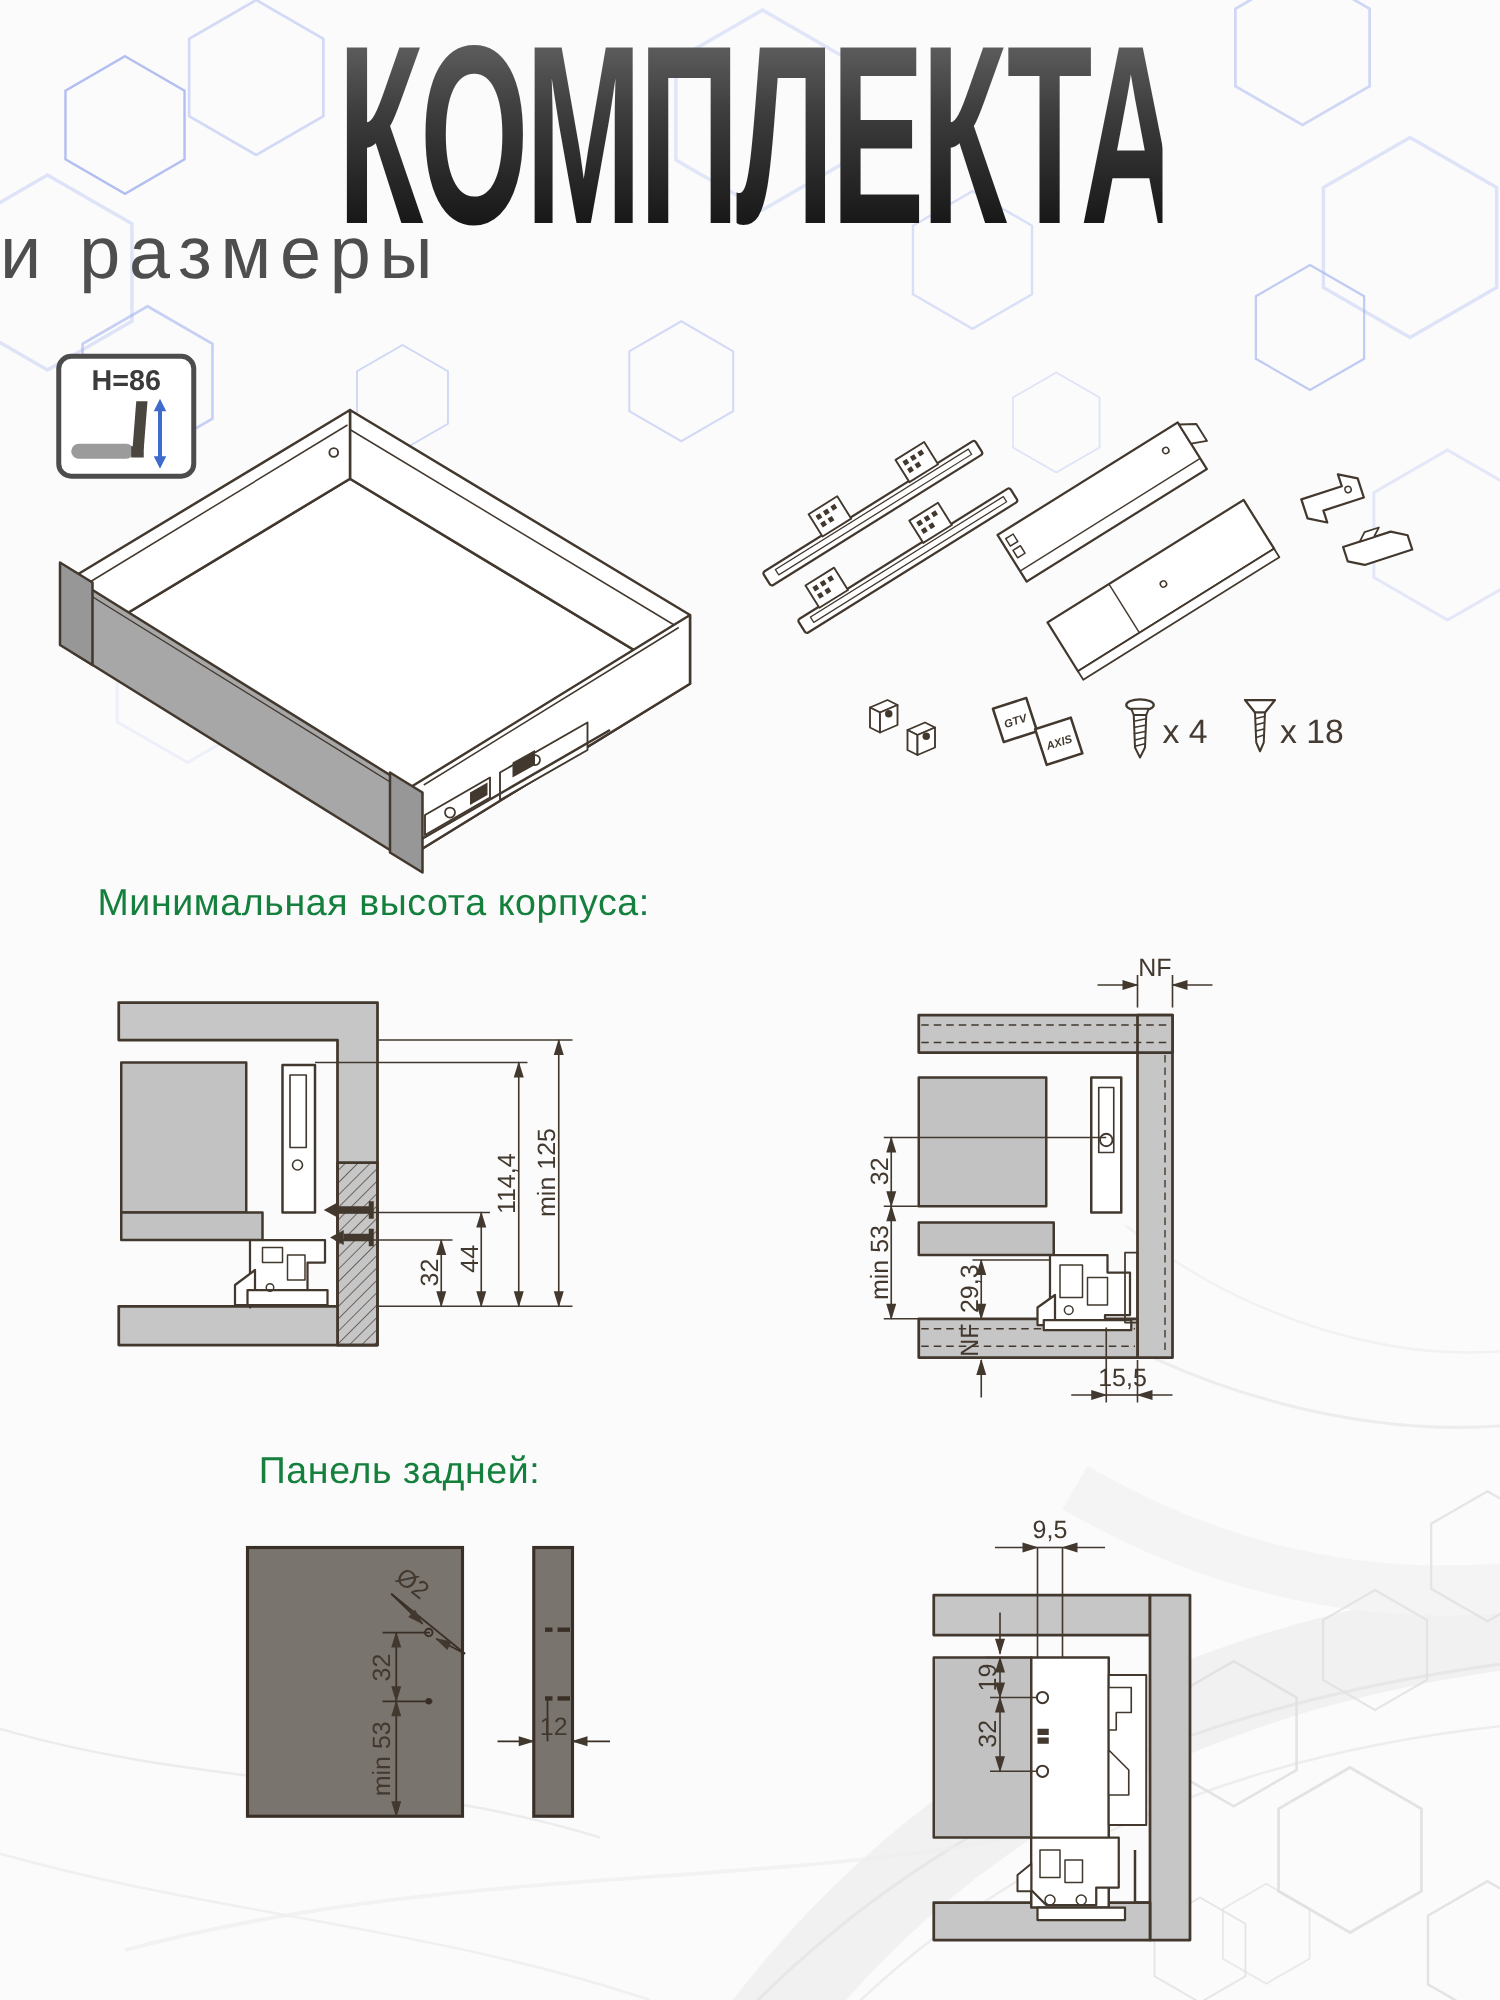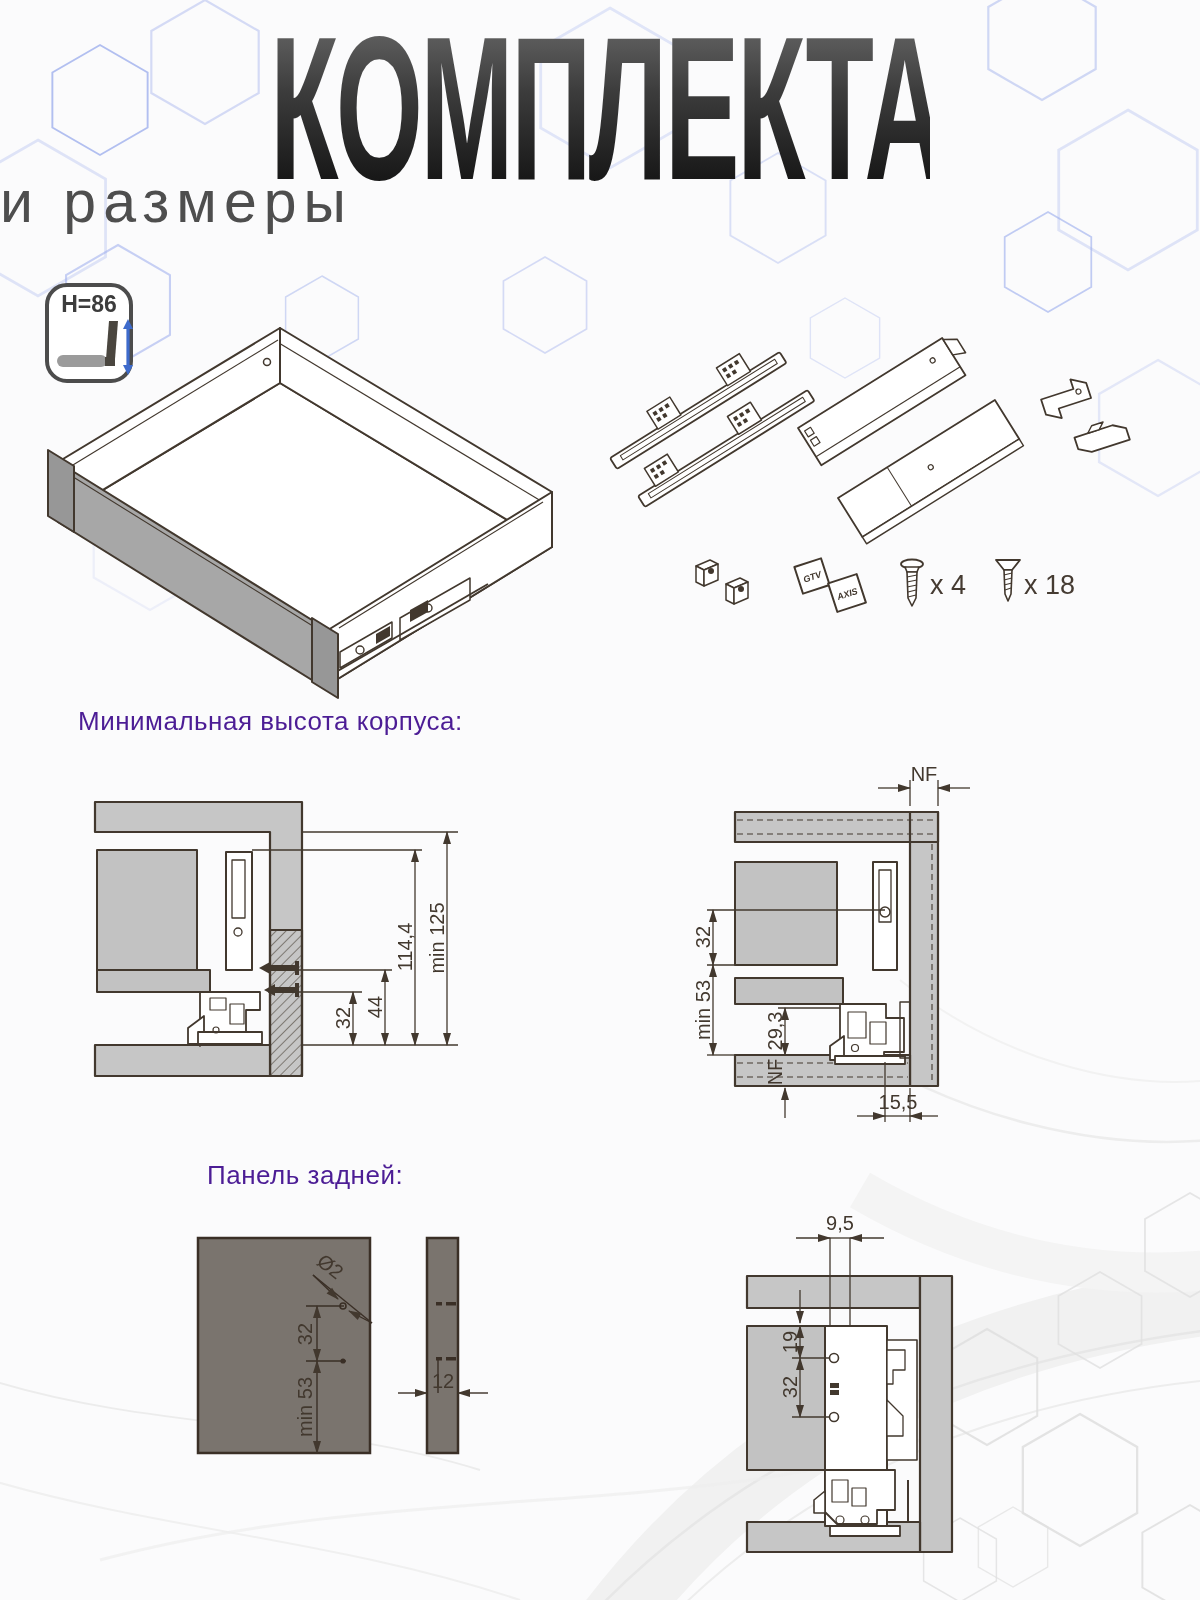--- a/index.html
+++ b/index.html
@@ -6,26 +6,26 @@
   .page{position:relative;width:1200px;height:1600px;margin:0 auto;overflow:hidden;
         background:#fbfbfc;font-family:"Liberation Sans",sans-serif}
   .bg{position:absolute;left:0;top:0;width:1200px;height:1600px}
   .title{position:absolute;top:6px;left:0;width:1200px;text-align:center;
          font-size:204px;line-height:1;font-weight:700;letter-spacing:-5px;white-space:nowrap;
          transform:scaleX(.55);transform-origin:600px top;
          background:linear-gradient(180deg,#6e6e6e 0%,#3c3c3c 42%,#0b0b0b 100%);
          -webkit-background-clip:text;background-clip:text;color:transparent}
   .subtitle{position:absolute;top:168px;left:0;width:1200px;text-align:left;
             font-size:59px;font-weight:400;color:#4e4e4e;letter-spacing:7px}
-  .badge{position:absolute;left:45px;top:283px;width:88px;height:100px;
-         border:4px solid #4c4c4c;border-radius:22px;background:#fff;box-sizing:border-box}
+  .badge{position:absolute;left:45px;top:283px;width:112px;height:100px;
+         border:4px solid #4c4c4c;border-radius:12px;background:#fff;box-sizing:border-box}
   .badge-label{position:absolute;top:4px;left:0;width:100%;text-align:center;
                font-size:23px;font-weight:700;color:#3c3c3c}
   .badge-icon{position:absolute;left:4px;bottom:4px}
-  .h{position:absolute;font-size:26px;color:#4c1d95;letter-spacing:.5px;white-space:nowrap}
+  .h{position:absolute;font-size:30px;color:#15803d;letter-spacing:.5px;white-space:nowrap}
   svg text.dim{font-family:"Liberation Sans",sans-serif;font-size:20px;fill:#42382e}
   svg text.cnt{font-family:"Liberation Sans",sans-serif;font-size:27px;fill:#453b32}
   svg text.logo{font-family:"Liberation Sans",sans-serif;font-weight:700;fill:#42382e}
   .abs{position:absolute}
 </style>
 </head>
 <body>
 
 <div class="page">
 

